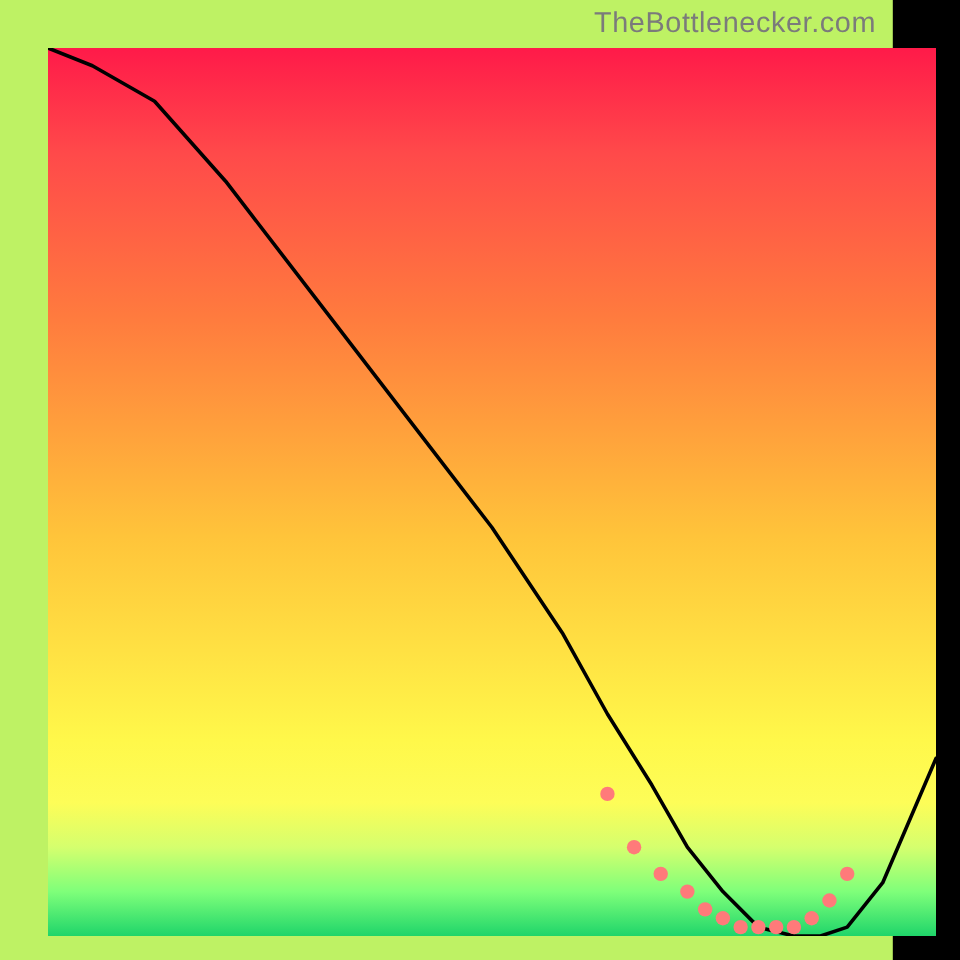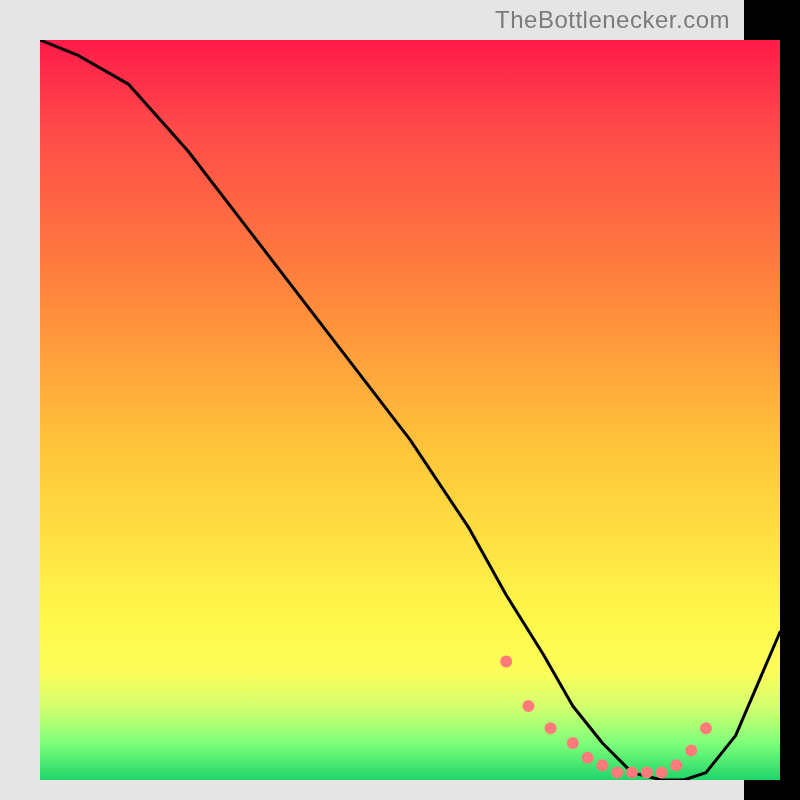--- a/index.html
+++ b/index.html
@@ -8,21 +8,21 @@
     width: 800px;
     height: 800px;
     background: #000;
     overflow: hidden;
     font-family: Arial, Helvetica, sans-serif;
   }
   .frame {
     position: relative;
     width: 744px;
     height: 800px;
-    background: #e5e5e5;
+    background: #bef264;
   }
   .plot-area {
     position: absolute;
     left: 40px;
     top: 40px;
     width: 740px;
     height: 740px;
     
     background: linear-gradient(
       to bottom,

